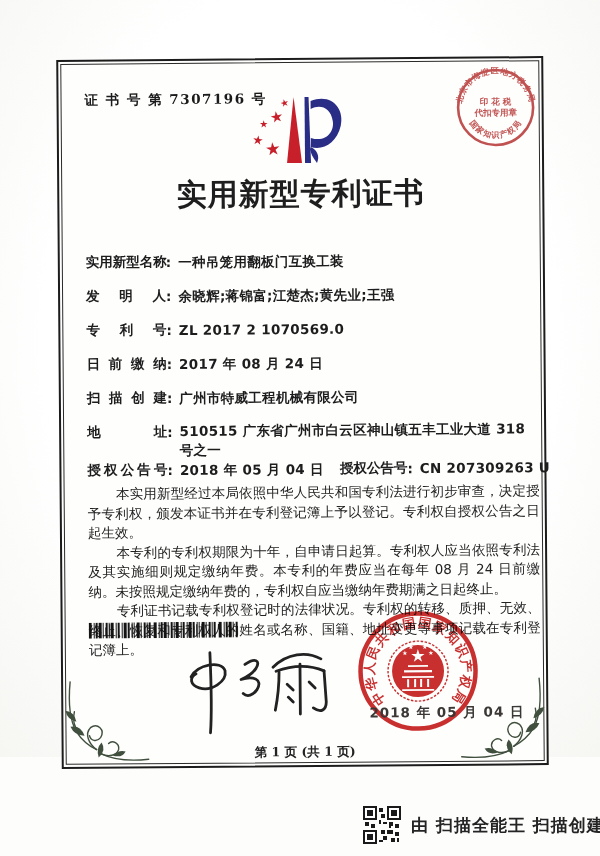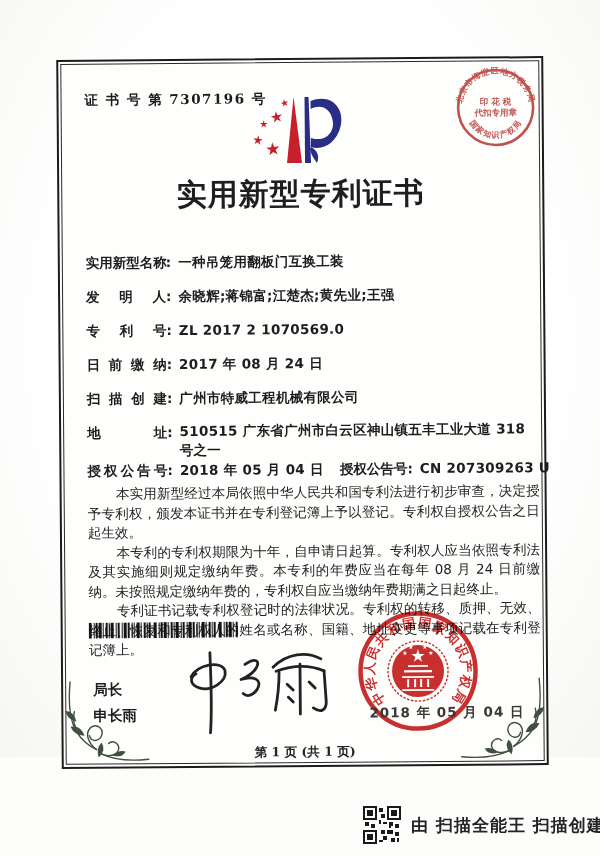--- a/index.html
+++ b/index.html
@@ -16,21 +16,21 @@
            font-size:13.5px;font-weight:600;letter-spacing:1.5px;color:#1b1b1b;}
   .logo{position:absolute;left:50%;top:28px;transform:translateX(-50%);}
   .title{position:absolute;left:0;top:114px;width:100%;text-align:center;
          font-family:"DejaVu Serif","Liberation Serif",serif;font-size:30px;font-weight:700;
          letter-spacing:1px;color:#1e1e1e;}
   
   .fields{position:absolute;left:26px;top:191px;width:448px;font-size:13.5px;
           font-weight:700;color:#1d1d1d;}
   .frow{margin-bottom:14px;line-height:20px;white-space:nowrap;}
   .frow.addr{margin-bottom:0;}
-  .flabel{display:inline-block;width:80px;text-align:justify;text-align-last:justify;vertical-align:top;}
+  .flabel{display:inline-block;width:80px;text-align:justify;text-align-last:justify;vertical-align:top;font-family:Liberation Serif, serif;}
   .flabel.compact{width:auto;text-align:left;text-align-last:auto;}
   .colon{display:inline-block;margin-right:7px;}
   .fvalue{letter-spacing:0.3px;}
   .fvalue.wrap{display:inline-block;white-space:normal;max-width:350px;line-height:19px;vertical-align:top;}
   .fvalue.date{display:inline-block;width:160px;}
   
   .body-text{position:absolute;left:26px;top:423px;width:452px;font-size:13.5px;
              font-weight:500;color:#222;text-align:justify;}
   .body-text p{margin:0;line-height:19.5px;text-indent:2.1em;}
   
@@ -109,24 +109,20 @@
     <div class="body-text">
       <p>本实用新型经过本局依照中华人民共和国专利法进行初步审查，决定授予专利权，颁发本证书并在专利登记簿上予以登记。专利权自授权公告之日起生效。</p>
       <p>本专利的专利权期限为十年，自申请日起算。专利权人应当依照专利法及其实施细则规定缴纳年费。本专利的年费应当在每年 08 月 24 日前缴纳。未按照规定缴纳年费的，专利权自应当缴纳年费期满之日起终止。</p>
       <p>专利证书记载专利权登记时的法律状况。专利权的转移、质押、无效、终止、恢复和专利权人的姓名或名称、国籍、地址变更等事项记载在专利登记簿上。</p>
     </div>
 
     <svg class="barcode" width="150" height="16" viewBox="0 0 150 16">
       <line x1="0" y1="8" x2="150" y2="8" stroke="#141414" stroke-width="16" stroke-dasharray="3 2 1 1 2 1 3 1 1 2 2 1 1 1 3 2 1 1 2 2 1 1 3 1 2 2 1 1 1 2 3 1 1 2 2 1 1 1 2 3"></line>
     </svg>
 
-    <div class="director">
-      <div>局长</div>
-      <div>申长雨</div>
-    </div>
 
     <svg class="sig" width="178" height="108" viewBox="0 0 178 108">
       <g fill="none" stroke="#222" stroke-width="2.8" stroke-linecap="round" stroke-linejoin="round">
         <path d="M16,36 C22,24 46,19 50,30 C52,41 36,51 24,47 C15,44 14,37 21,33"></path>
         <path d="M35,12 C36,40 37,66 35,92"></path>
         <path d="M70,24 C80,17 86,20 81,28 C77,34 71,37 66,39 C78,35 88,39 82,49 C78,55 72,57 68,53"></path>
         <path d="M98,27 C112,13 132,11 146,19"></path>
         <path d="M104,32 C104,48 102,60 100,70"></path>
         <path d="M101,31 C118,25 135,25 149,31"></path>
         <path d="M149,31 L151,62 C151,71 145,73 138,68"></path>

